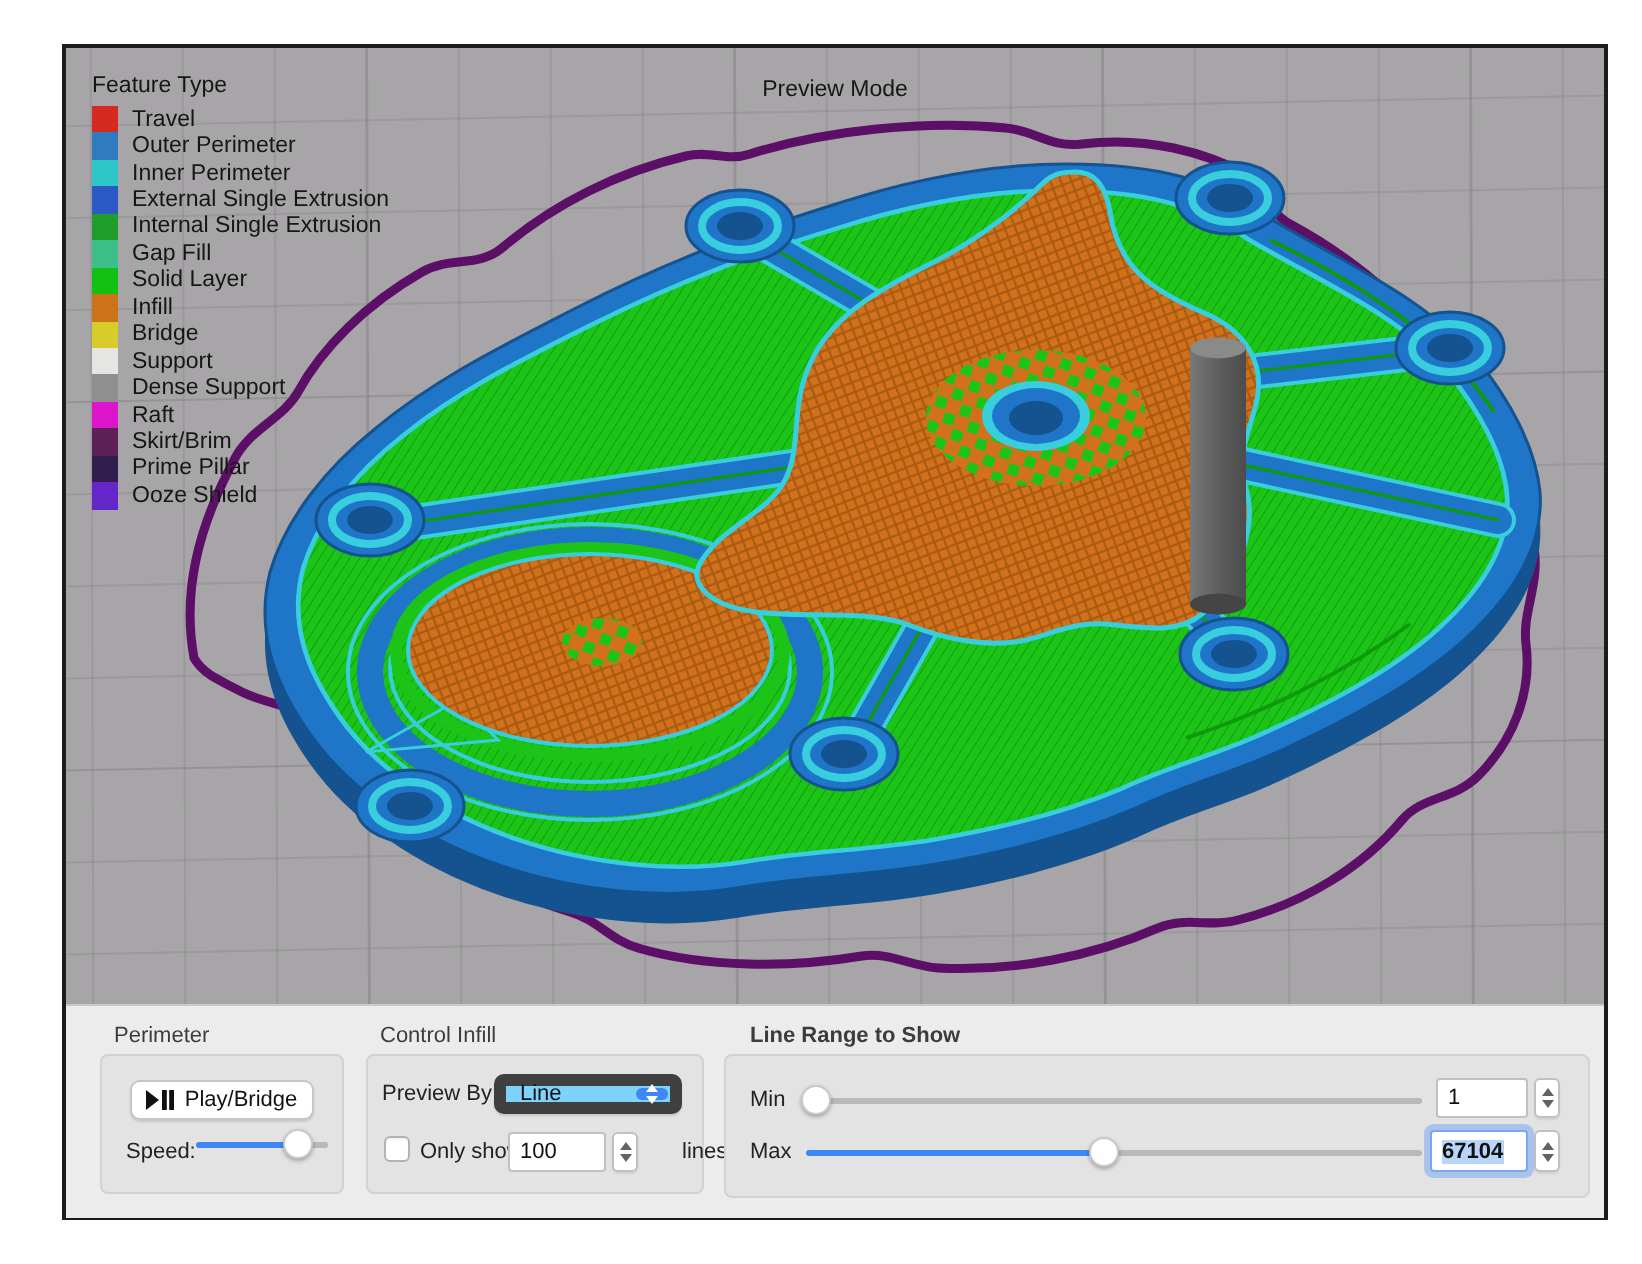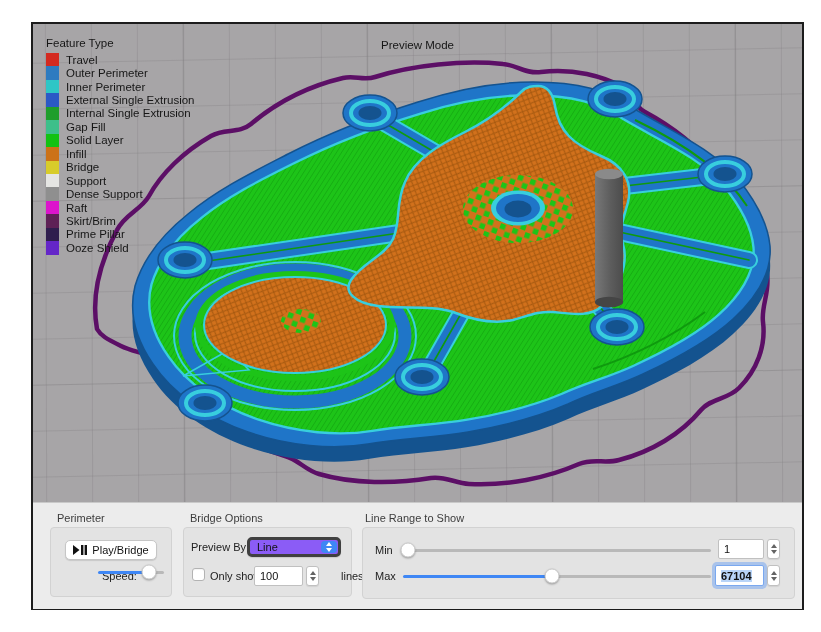--- a/index.html
+++ b/index.html
@@ -41,21 +41,21 @@
   .thumb{position:absolute;top:7px;width:13px;height:13px;border-radius:50%;background:#fff;
          border:0.5px solid #c9c9c9;box-shadow:0 1px 2px rgba(0,0,0,.3);transform:translate(-50%,-50%);}
   .field{position:absolute;background:#fff;border:1px solid #c0c0c0;border-radius:2px;box-sizing:border-box;
          display:flex;align-items:center;padding-left:5px;font-size:11px;color:#111;}
   .field.focused{border:1px solid #7aa8ef;box-shadow:0 0 0 3px rgba(97,156,245,.45);}
   .field.focused .sel{background:#b8d4f8;}
   .stepper{position:absolute;width:13px;background:#fff;border:1px solid #c0c0c0;border-radius:3px;box-sizing:border-box;
            display:flex;flex-direction:column;align-items:center;justify-content:center;gap:2px;box-shadow:0 1px 1px rgba(0,0,0,.08);}
   .arr-up{width:0;height:0;border-left:3px solid transparent;border-right:3px solid transparent;border-bottom:4px solid #636363;}
   .arr-dn{width:0;height:0;border-left:3px solid transparent;border-right:3px solid transparent;border-top:4px solid #636363;}
-  .dropdown{position:absolute;background:#8b5cf6;border:3px solid #404040;border-radius:5px;box-sizing:border-box;
+  .dropdown{position:absolute;background:#7dd3fc;border:6px solid #404040;border-radius:5px;box-sizing:border-box;
             box-shadow:0 1px 1px rgba(0,0,0,.12);display:flex;align-items:center;padding-left:7px;font-size:11px;color:#111;}
   .dd-cap{position:absolute;right:1px;top:1px;bottom:1px;width:16px;border-radius:4px;background:var(--accent);
           display:flex;flex-direction:column;align-items:center;justify-content:center;gap:2px;}
   .chev-up{width:0;height:0;border-left:3.5px solid transparent;border-right:3.5px solid transparent;border-bottom:4.5px solid #fff;}
   .chev-dn{width:0;height:0;border-left:3.5px solid transparent;border-right:3.5px solid transparent;border-top:4.5px solid #fff;}
   .checkbox{position:absolute;width:13px;height:13px;background:#fff;border:1px solid #b3b3b3;border-radius:3px;
             box-sizing:border-box;box-shadow:inset 0 1px 1px rgba(0,0,0,.05);}
   .tlabel{position:absolute;color:#222;white-space:nowrap;}
 </style>
 </head>
@@ -317,28 +317,28 @@
     <div class="grouplabel" style="left:24px;top:9px;">Perimeter</div>
     <div class="groupbox" style="left:17px;top:24px;width:122px;height:70px;">
       <div class="btn" style="left:14px;top:12px;width:92px;height:20px;">
         <svg width="14" height="10" viewBox="0 0 14 10">
           <polygon points="0,0 6.5,5 0,10" fill="#111"></polygon>
           <rect x="8" y="0" width="2.4" height="10" fill="#111"></rect>
           <rect x="11.6" y="0" width="2.4" height="10" fill="#111"></rect>
         </svg>
         <span>Play/Bridge</span>
       </div>
-      <div class="tlabel" style="left:12px;top:42px;margin-left:39px;">Speed:</div>
+      <div class="tlabel" style="left:12px;top:42px;">Speed:</div>
       <div class="slider" style="left:47px;top:37px;width:66px;">
         <div class="track" style="background: linear-gradient(90deg, var(--accent) 0 78%, #b9b9b9 78%);"></div>
         <div class="thumb" style="left: 78%;"></div>
       </div>
     </div>
 
-    <div class="grouplabel" style="left:157px;top:9px;">Bridge Options</div>
+    <div class="grouplabel" style="left:157px;top:9px;">Control Infill</div>
     <div class="groupbox" style="left:150px;top:24px;width:169px;height:70px;">
       <div class="tlabel" style="left:7px;top:13px;">Preview By</div>
       <div class="dropdown" style="left:63px;top:9px;width:94px;height:20px;">
         <span>Line</span>
         <div class="dd-cap">
             <div class="chev-up"></div>
             <div class="chev-dn"></div>
           </div>
       </div>
       <div class="checkbox" style="left:8px;top:40px;"></div>
@@ -346,21 +346,21 @@
       <div class="field" style="left:70px;top:38px;width:49px;height:20px;">
         <span>100</span>
       </div>
       <div class="stepper" style="left:122px;top:38px;height:20px;">
           <div class="arr-up"></div>
           <div class="arr-dn"></div>
         </div>
       <div class="tlabel" style="left:140px;top:42px;margin-left:17px;">lines</div>
     </div>
 
-    <div class="grouplabel" style="left:332px;top:9px;">Line Range to Show</div>
+    <div class="grouplabel" style="left:342px;top:9px;font-weight:bold;">Line Range to Show</div>
     <div class="groupbox" style="left:329px;top:24px;width:433px;height:72px;">
       <div class="tlabel" style="left:12px;top:16px;">Min</div>
       <div class="slider" style="left:40px;top:15px;width:308px;">
         <div class="track" style="background: linear-gradient(90deg, var(--accent) 0 1.5%, #b9b9b9 1.5%);"></div>
         <div class="thumb" style="left: 1.5%;"></div>
       </div>
       <div class="field" style="left:355px;top:11px;width:46px;height:20px;">
         <span>1</span>
       </div>
       <div class="stepper" style="left:404px;top:11px;height:20px;">

